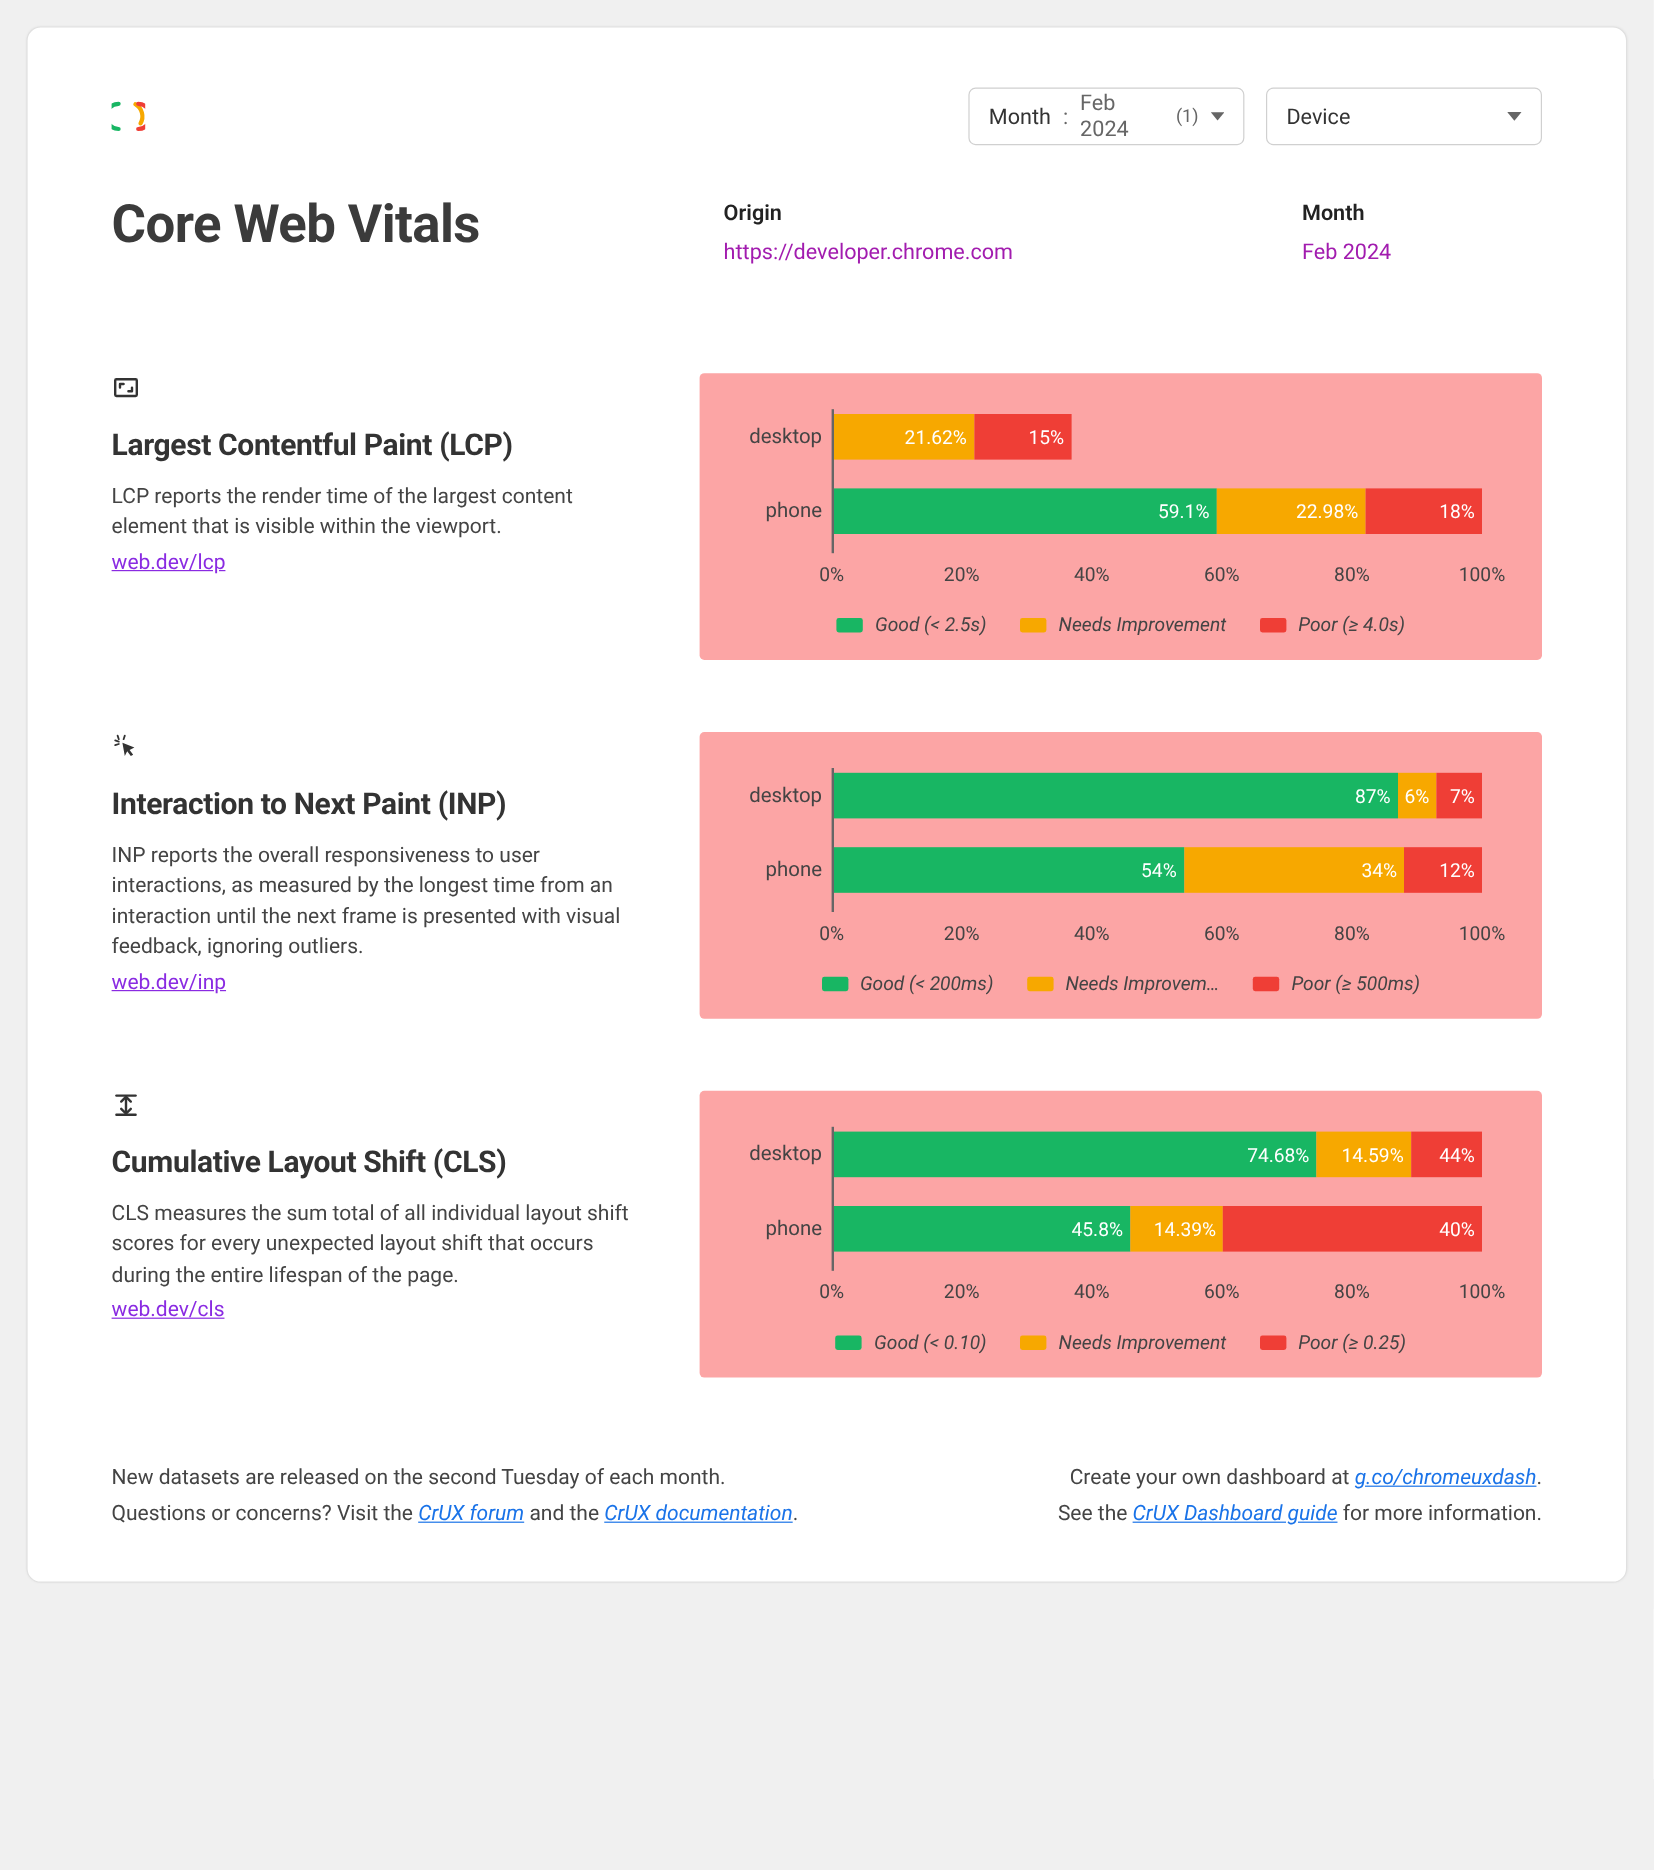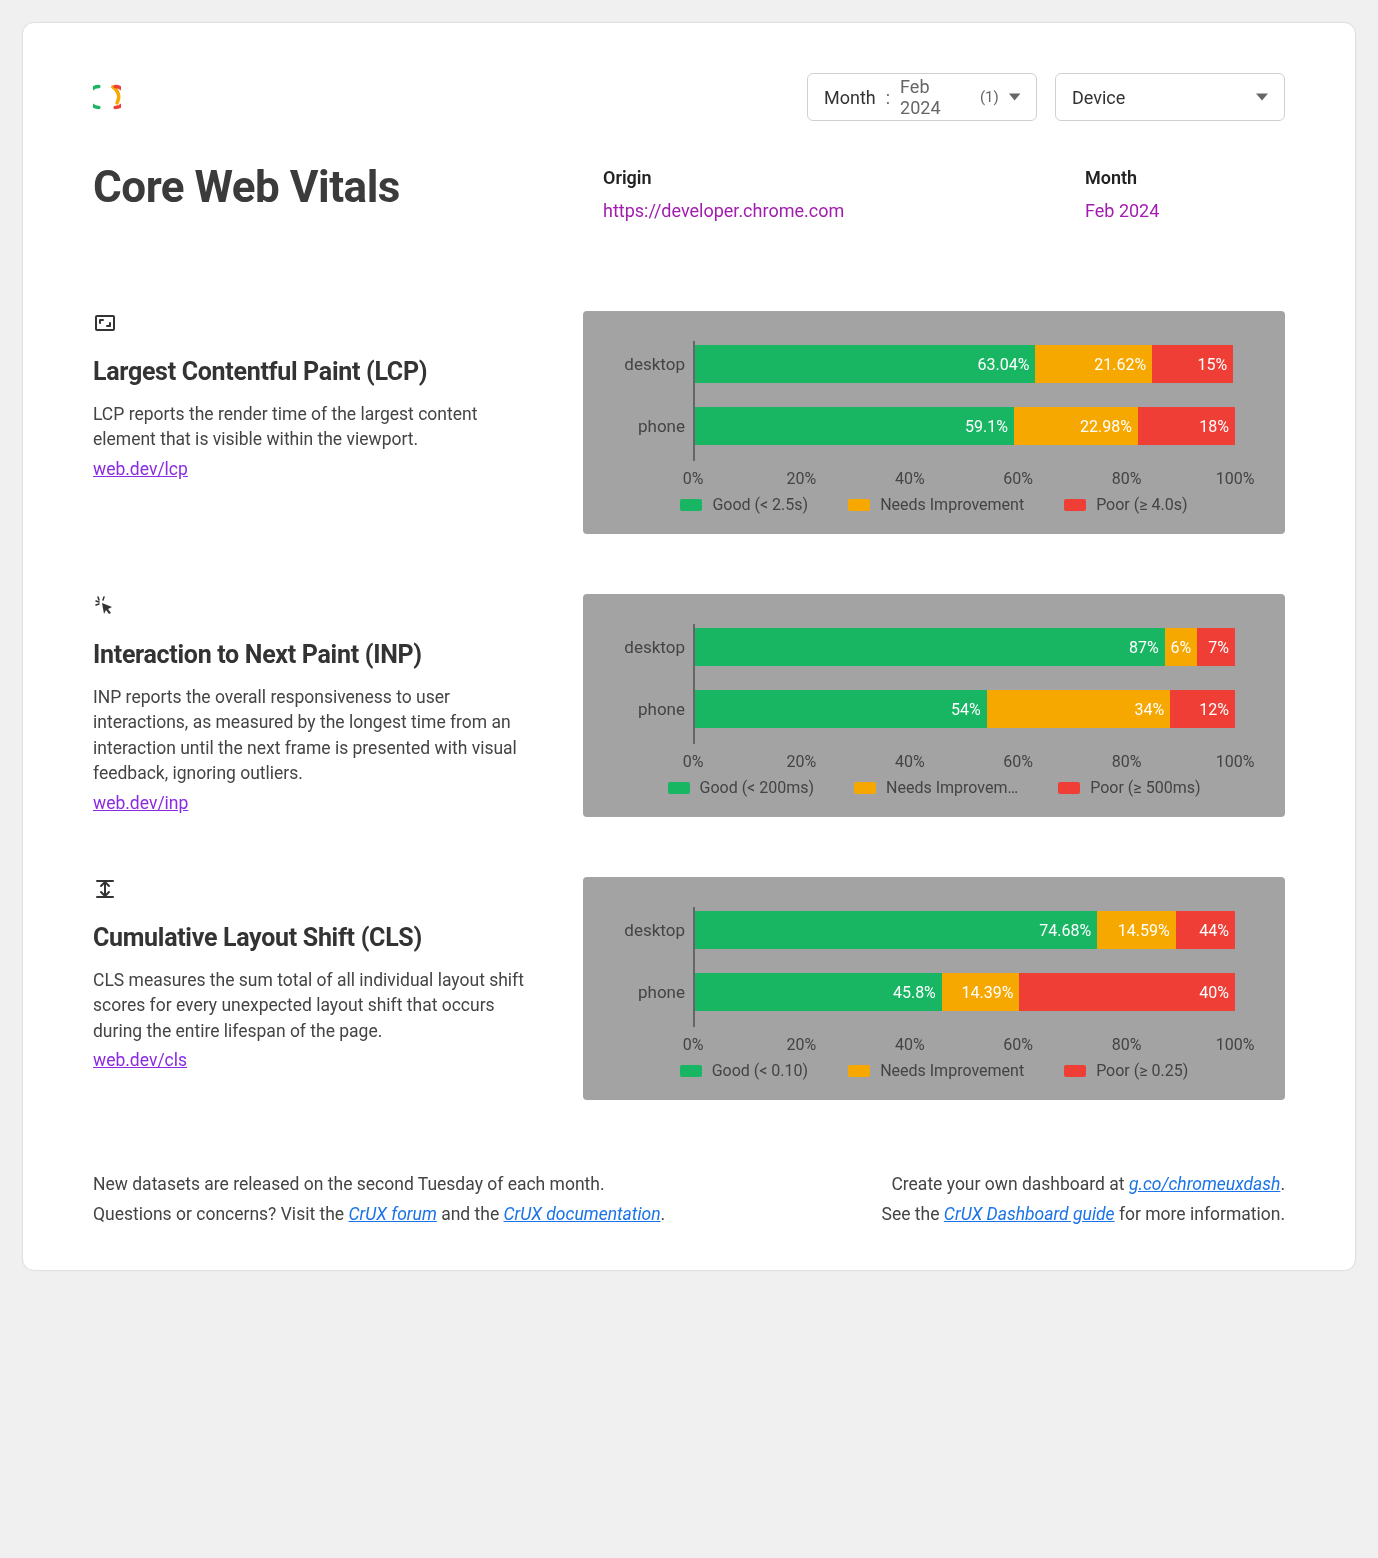--- a/index.html
+++ b/index.html
@@ -21,34 +21,34 @@
   .meta-col { flex:1; padding-top:6px; }
   .meta-label { font-weight:600; font-size:18px; margin-bottom:12px; }
   .meta-val { font-size:18px; color:#a21caf; }
   .metric-row { display:flex; gap:40px; margin-bottom:60px; }
   .metric-left { flex:0 0 450px; }
   .metric-icon { margin-bottom:18px; color:#333; }
   .metric-icon svg { width:24px; height:24px; }
   .metric-title { font-size:25px; font-weight:700; margin:0 0 16px 0; color:#333; letter-spacing:-0.3px;}
   .metric-desc { font-size:17.5px; line-height:1.45; color:#444; margin:0 0 6px 0; }
   a.doc-link { color:#8a2be2; text-decoration:underline; font-size:17.5px; }
-  .chart-panel { flex:1; background:#a3a3a3; border-radius:4px; padding:30px 30px 20px 30px; }
+  .chart-panel { flex:1; background:#fca5a5; border-radius:4px; padding:30px 30px 20px 30px; }
   .chart-area { position:relative; padding-left:80px; padding-right:20px; }
   .chart-plot { position:relative; height:120px; border-left:2px solid #666; }
   .bar-row { position:relative; height:46px; display:flex; align-items:center; }
   .bar-row + .bar-row { margin-top:16px; }
   .bar-row .rowlabel { position:absolute; left:-84px; width:74px; text-align:right; font-size:17px; color:#444; }
   .bar { display:flex; height:38px; width:100%; }
   .seg { display:flex; align-items:center; justify-content:flex-end; color:#fff; font-size:16px; padding-right:6px; overflow:hidden; white-space:nowrap; }
   .seg.good { background:#18b663; }
   .seg.ni { background:#f7a800; }
   .seg.poor { background:#ef3e36; }
   .axis { position:relative; height:24px; margin-top:6px; }
   .axis .tick { position:absolute; transform:translateX(-50%); font-size:16px; color:#444; top:2px; }
-  .legend { display:flex; justify-content:center; gap:40px; margin-top:4px; font-size:16px; color:#444; }
+  .legend { display:flex; justify-content:center; gap:28px; margin-top:20px; font-size:16px; color:#444;font-style:italic; }
   .legend .item { display:flex; align-items:center; gap:10px; max-width:220px; }
   .legend .sw { width:22px; height:12px; border-radius:2px; flex:none; }
   .legend .txt { overflow:hidden; text-overflow:ellipsis; white-space:nowrap; }
   .footer { display:flex; justify-content:space-between; margin-top:70px; font-size:17.5px; color:#444; gap:40px;align-items:center; }
   .footer a { color:#1a73e8; text-decoration:underline;font-style:italic; }
   .footer .col { line-height:1.7; }
   .footer .col.right { text-align:right; }
 </style>
 </head>
 <body>
@@ -100,21 +100,20 @@
                 <rect x="3" y="5" width="18" height="14" rx="1"></rect>
                 <path d="M7 9h3M7 9v3" stroke-linecap="round"></path>
                 <path d="M17 15h-3M17 15v-3" stroke-linecap="round"></path>
               </svg></div><h2 class="metric-title">Largest Contentful Paint (LCP)</h2><p class="metric-desc">LCP reports the render time of the largest content element that is visible within the viewport.</p><a class="doc-link" href="#">web.dev/lcp</a></div>
           <div class="chart-panel">
             <div class="chart-area">
               <div class="chart-plot">
                 <div class="bar-row">
                   <div class="rowlabel">desktop</div>
                   <div class="bar">
-                    <div class="seg good" style="width: 63.04%;">63.04%</div>
                     <div class="seg ni" style="width: 21.62%;">21.62%</div>
                     <div class="seg poor" style="width: 15%;">15%</div>
                   </div>
                 </div>
                 <div class="bar-row">
                   <div class="rowlabel">phone</div>
                   <div class="bar">
                     <div class="seg good" style="width: 59.1%;">59.1%</div>
                     <div class="seg ni" style="width: 22.98%;">22.98%</div>
                     <div class="seg poor" style="width: 18%;">18%</div>

